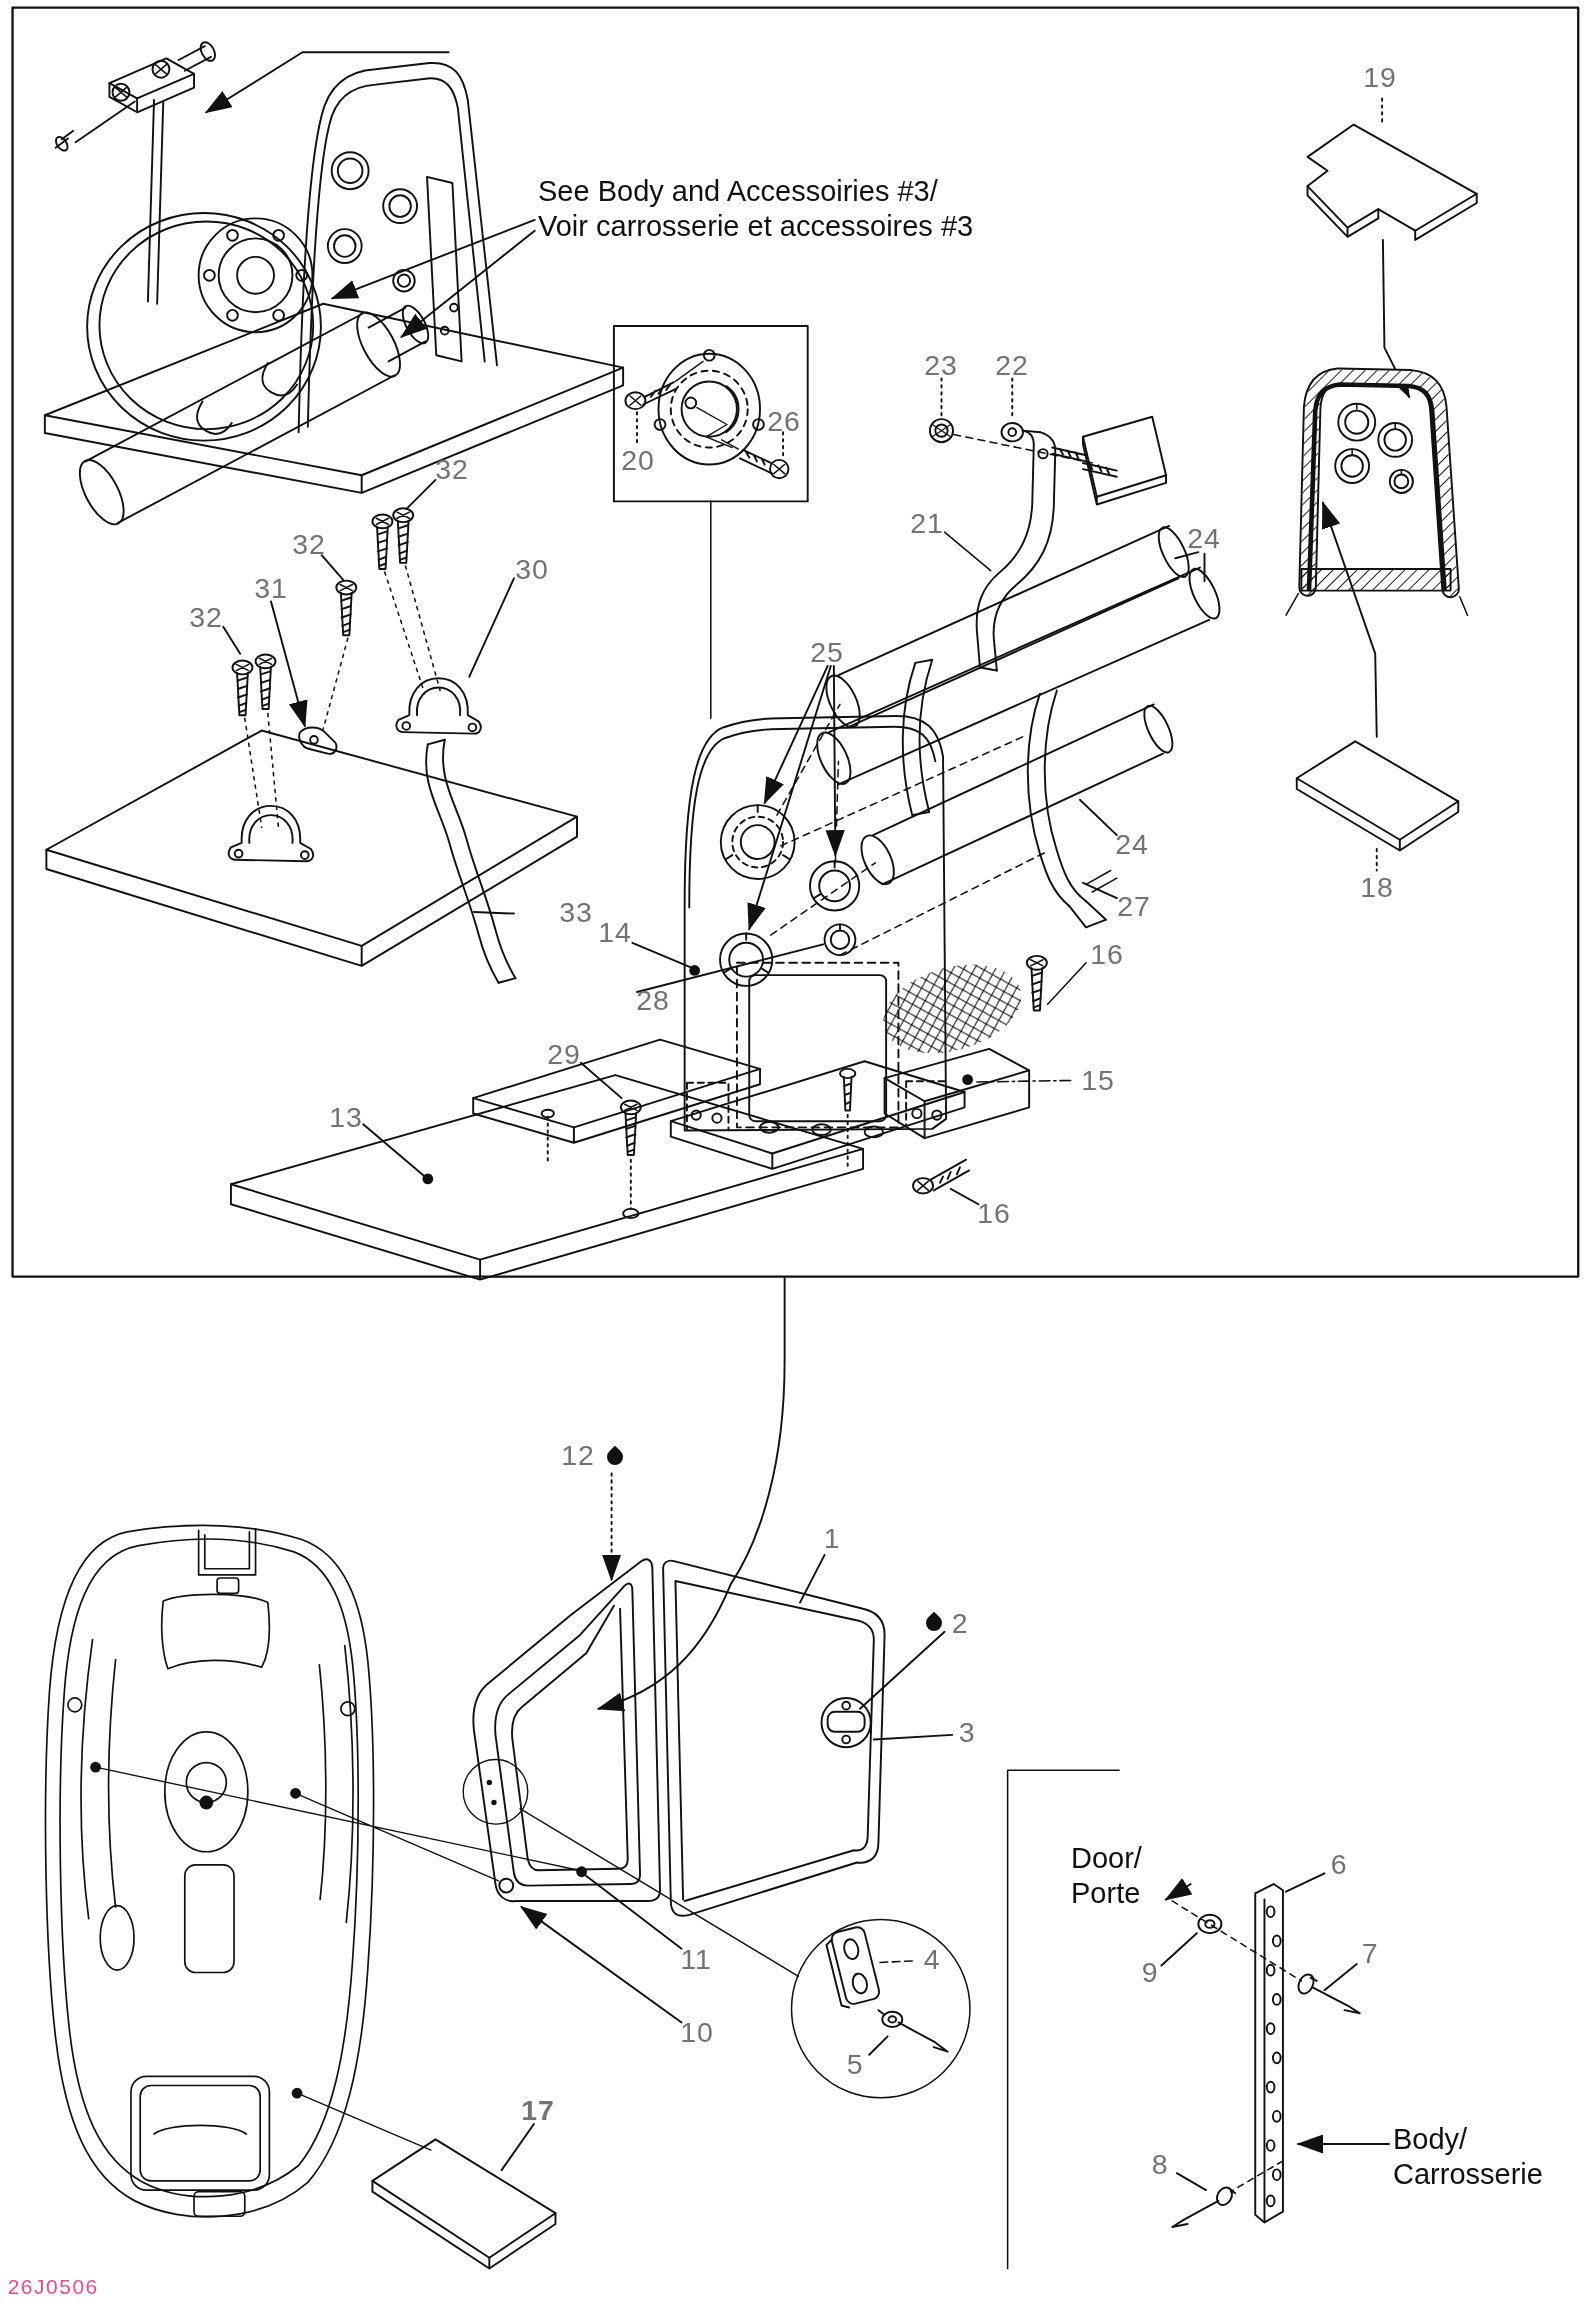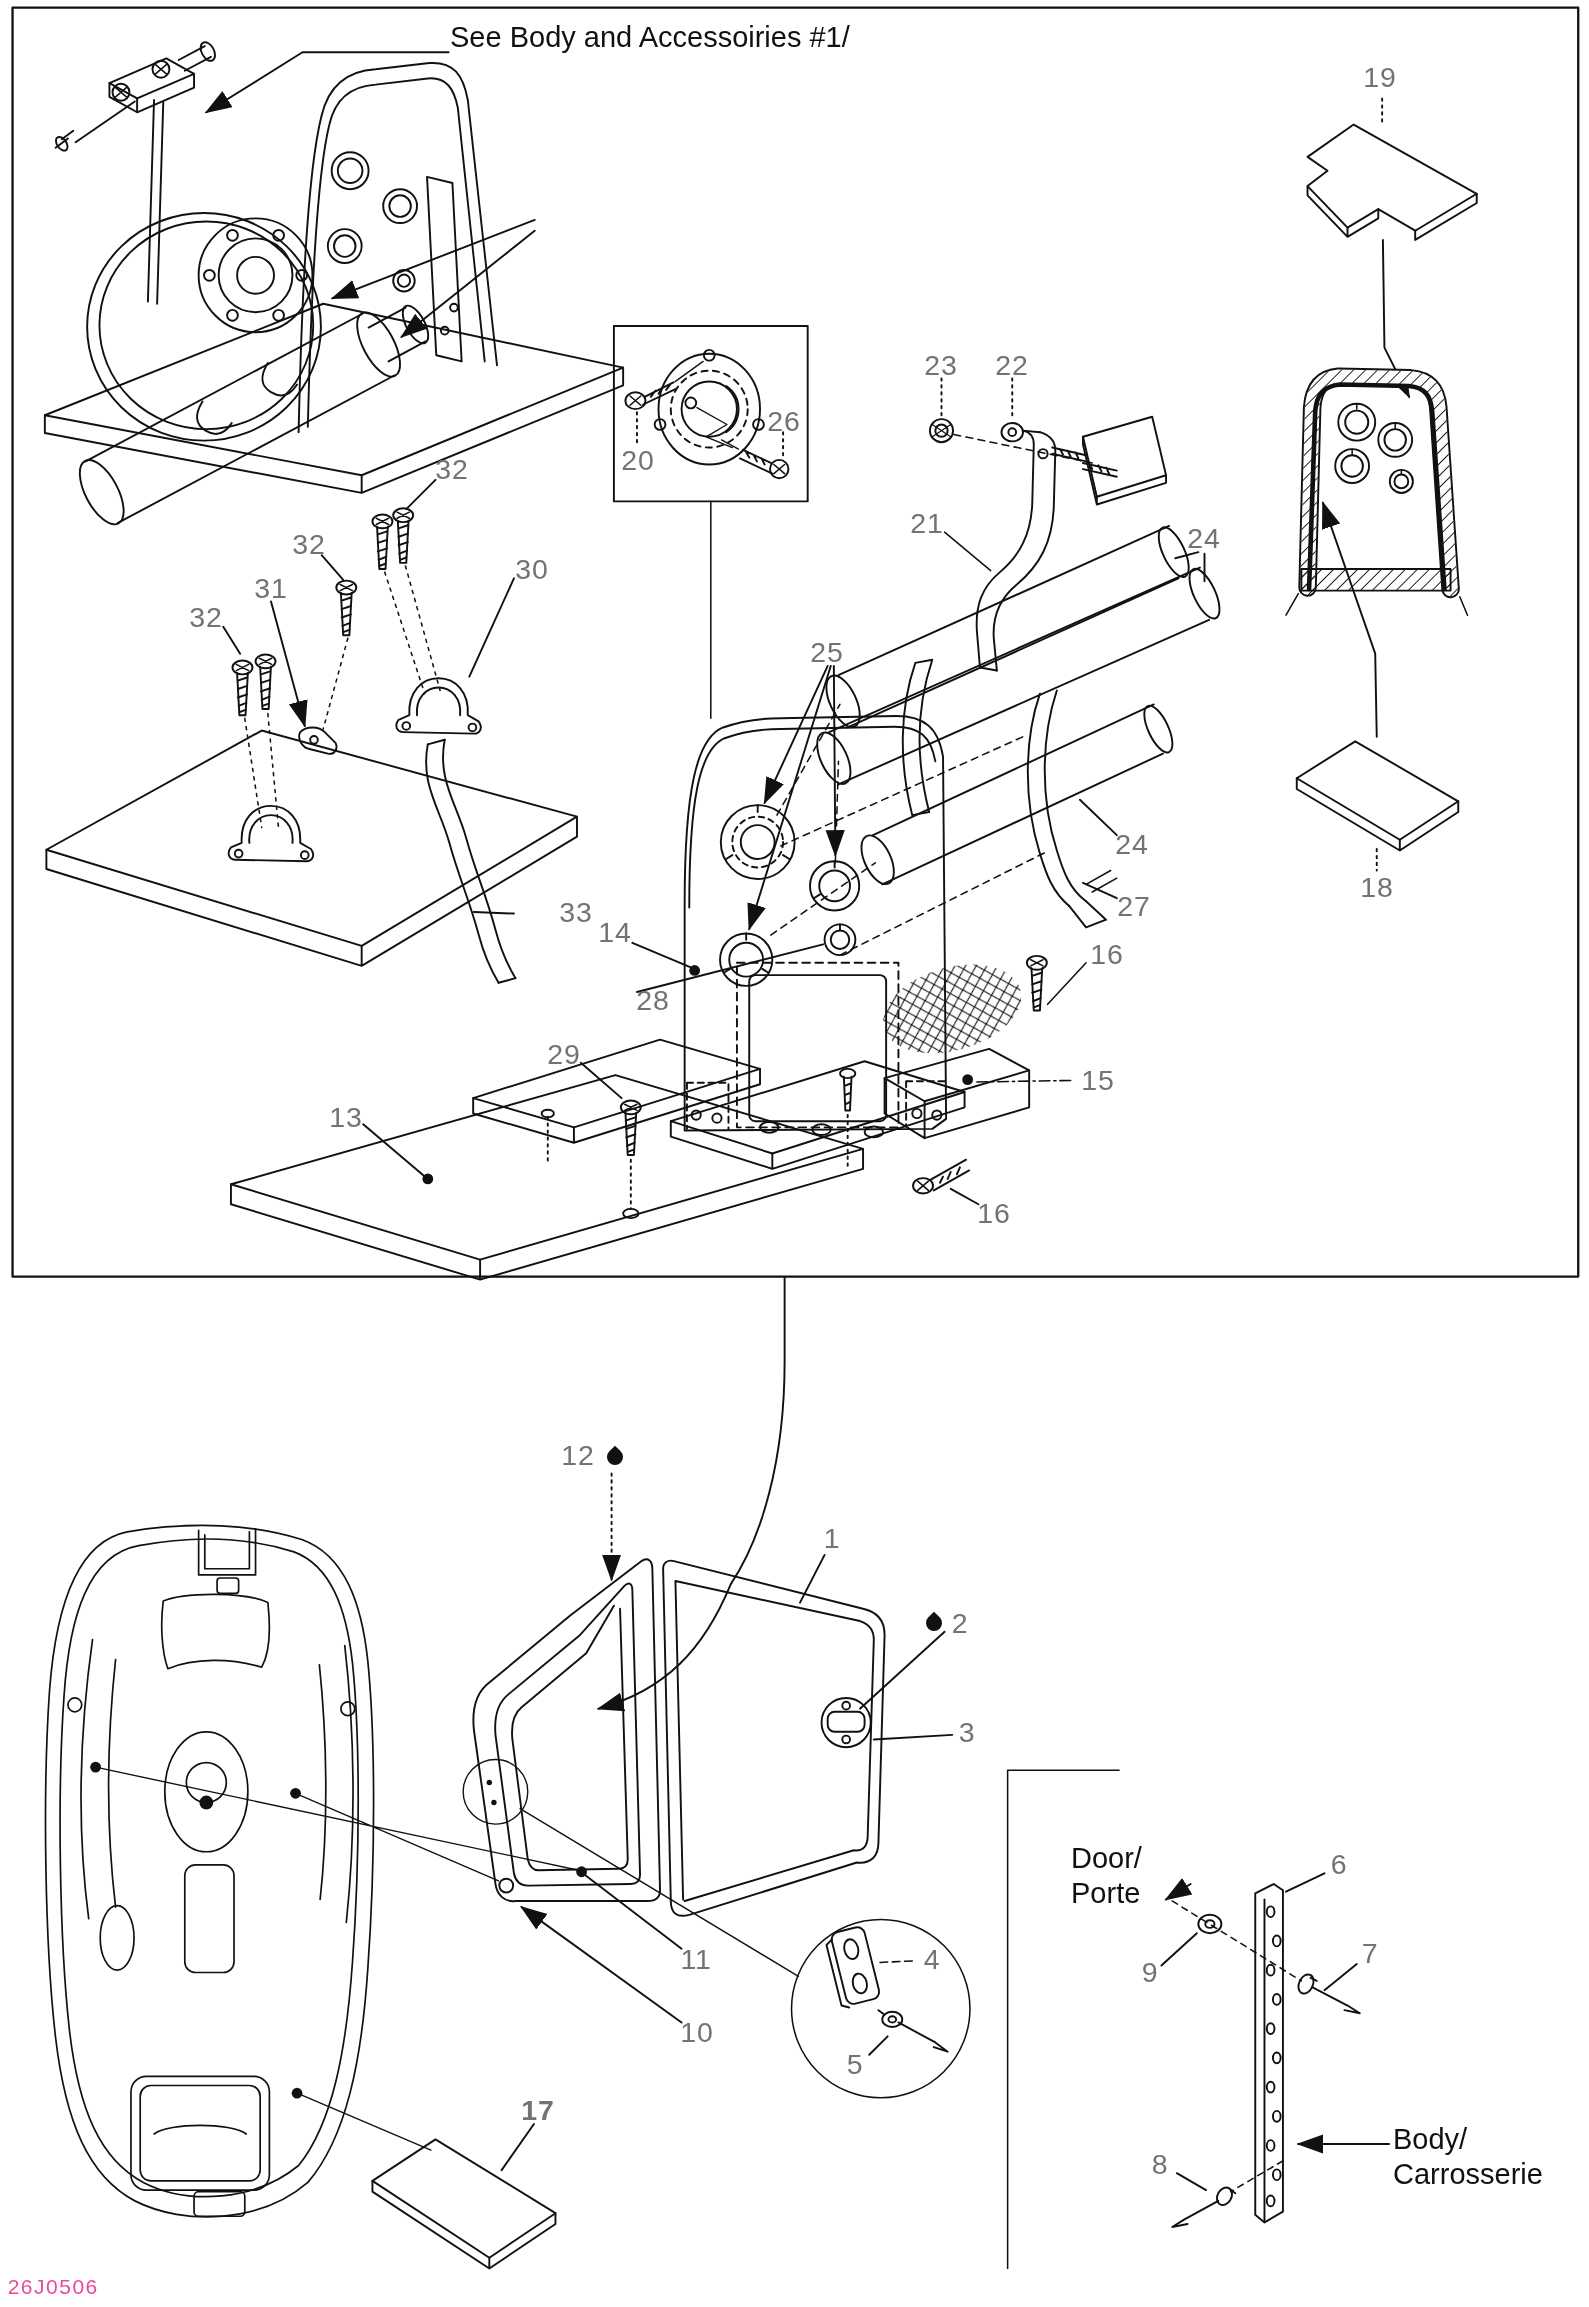--- a/index.html
+++ b/index.html
@@ -463,21 +463,24 @@
     <path d="M1668,2810 L1600,2850" stroke-dasharray="8 7" stroke-width="2"></path>
     <ellipse cx="1592" cy="2856" rx="9" ry="12" transform="rotate(30 1592 2856)"></ellipse>
     <path d="M1584,2862 L1540,2886 L1524,2896 L1544,2892 M1598,2846 L1606,2852"></path>
     <path d="M1530,2826 L1568,2848"></path>
 
     <path d="M1806,2788 L1688,2788" marker-end="url(#ah)"></path>
   </g>
 </svg>
 
 <div class="note" style="left:450px; top:20px;">
-  <div>See Body and Accessoiries #1/</div>
+</div>
+<div class="note" style="left:538px; top:174px;">
+  <div>See Body and Accessoiries #3/</div>
+  <div>Voir carrosserie et accessoires #3</div>
 </div>
 <div class="note" style="left:1071px; top:1841px;">
   <div>Door/</div>
   <div>Porte</div>
 </div>
 <div class="note" style="left:1393px; top:2122px;">
   <div>Body/</div>
   <div>Carrosserie</div>
 </div>
 <div class="code" style="left:7.7px; top:2275px;">26J0506</div>

